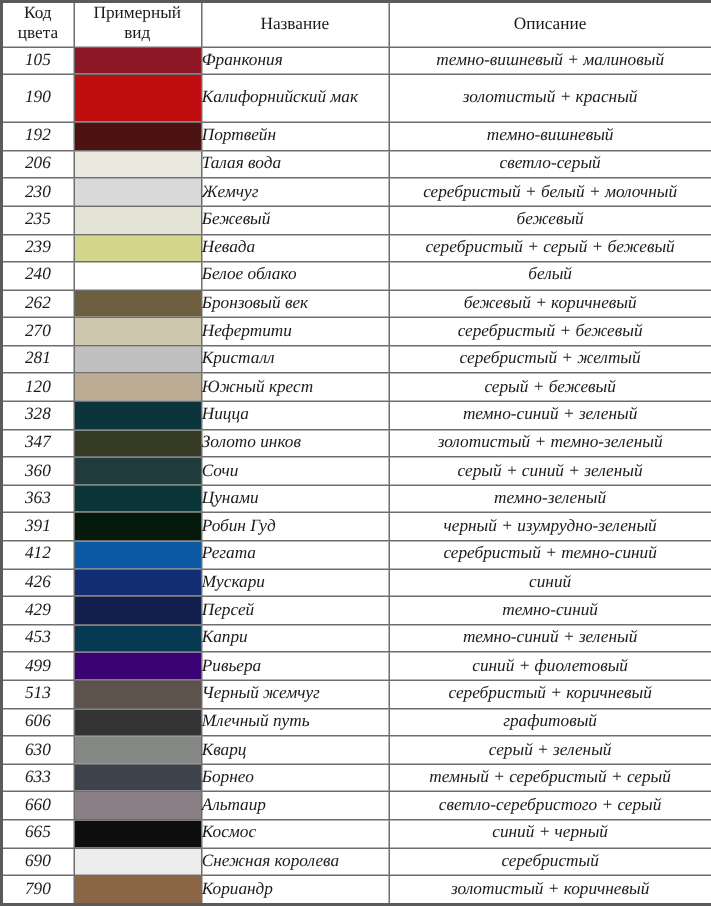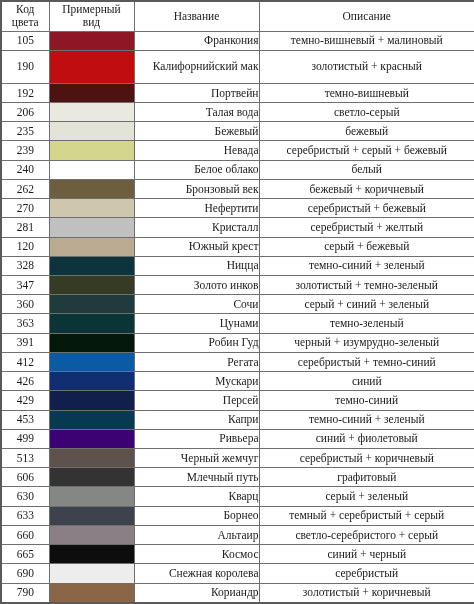--- a/index.html
+++ b/index.html
@@ -54,30 +54,30 @@
   td.cell-swatch {
     padding: 0;
   }
   .swatch {
     display: block;
     width: 100%;
     height: 100%;
     min-height: 17px;
   }
   td.cell-name {
-    text-align: right;
+    text-align: left;
     font-size: 11.5px;
     padding: 1px 3px;
   }
   td.cell-desc {
     text-align: center;
     font-size: 11.5px;
     padding: 1px 4px;
   }
-  tbody tr { height: 17px; }
+  tbody tr { height: 17px; font-style: italic; }
   tbody tr.tall { height: 31px; padding-left: 25px; }
 </style>
 </head>
 <body>
 
 <table id="color-table">
   <colgroup>
     <col class="c-code">
     <col class="c-swatch">
     <col class="c-name">
@@ -124,20 +124,28 @@
       </tr>
       <tr>
         <td class="cell-code">206</td>
         <td class="cell-swatch">
           <span class="swatch" style="background-color: rgb(233, 233, 223);"></span>
         </td>
         <td class="cell-name">Талая вода</td>
         <td class="cell-desc">светло-серый</td>
       </tr>
       <tr>
+        <td class="cell-code">230</td>
+        <td class="cell-swatch">
+          <span class="swatch" style="background-color: rgb(217, 217, 217);"></span>
+        </td>
+        <td class="cell-name">Жемчуг</td>
+        <td class="cell-desc">серебристый + белый + молочный</td>
+      </tr>
+      <tr>
         <td class="cell-code">235</td>
         <td class="cell-swatch">
           <span class="swatch" style="background-color: rgb(228, 228, 214);"></span>
         </td>
         <td class="cell-name">Бежевый</td>
         <td class="cell-desc">бежевый</td>
       </tr>
       <tr>
         <td class="cell-code">239</td>
         <td class="cell-swatch">

